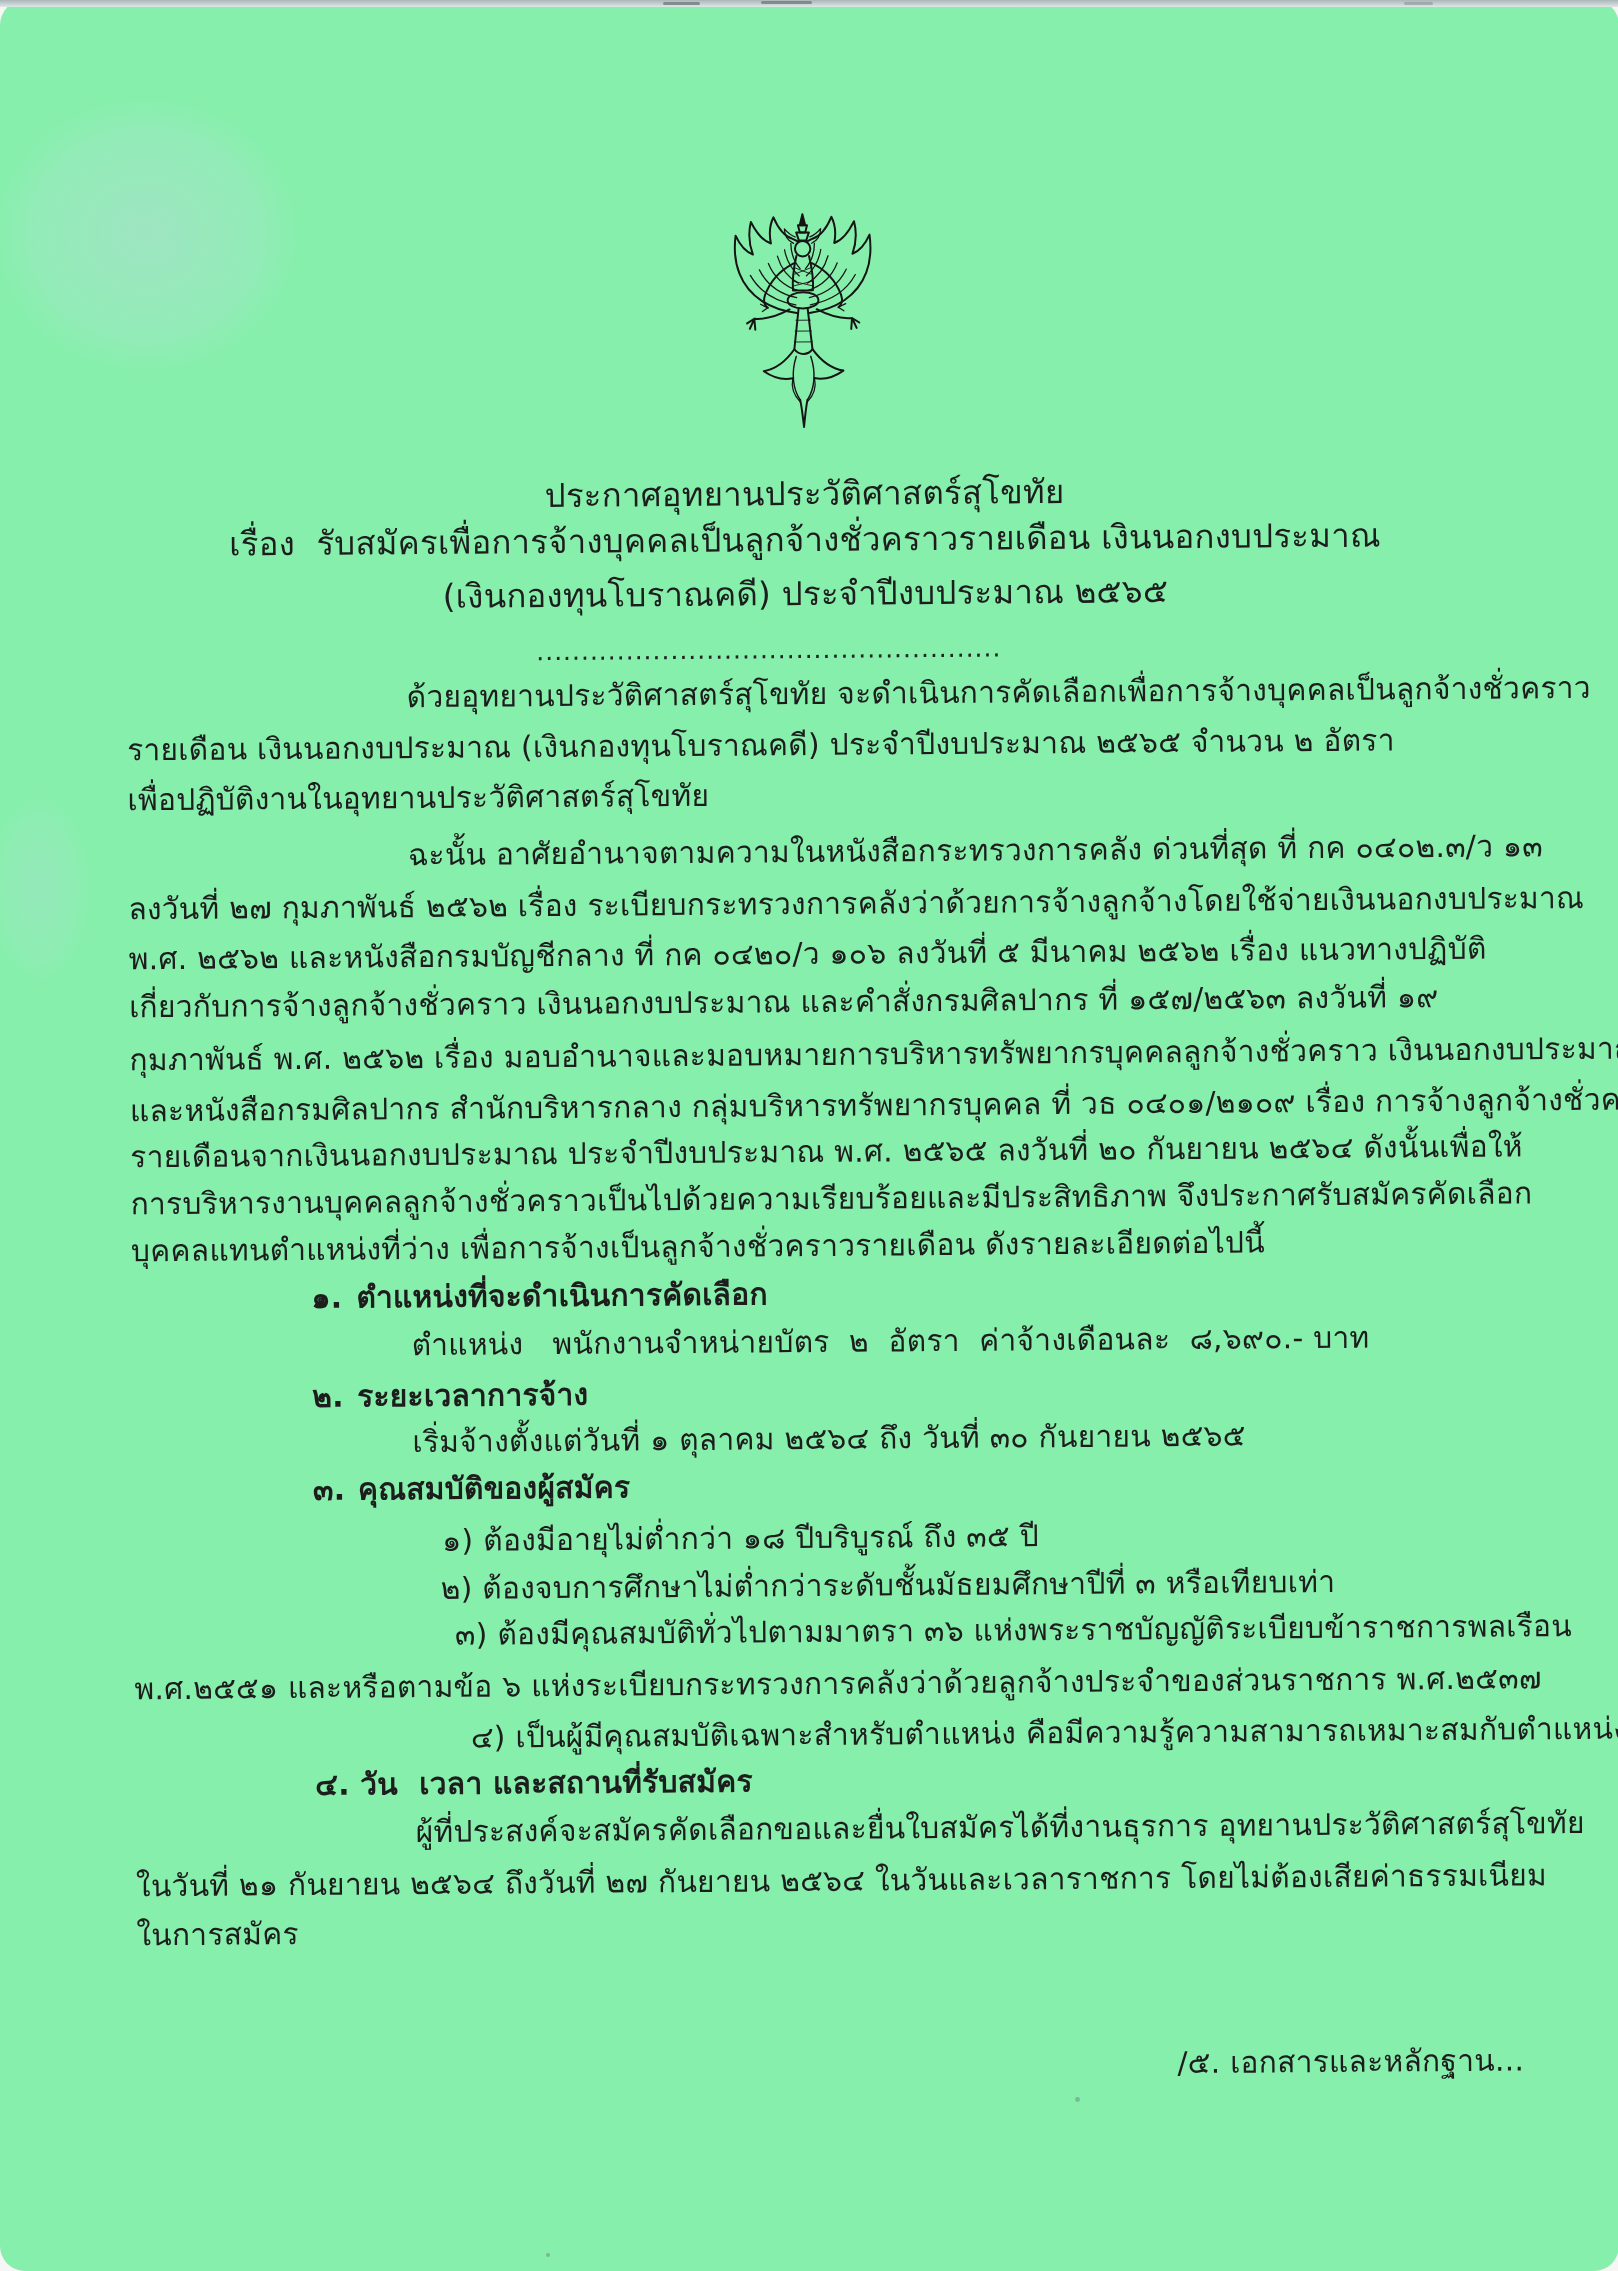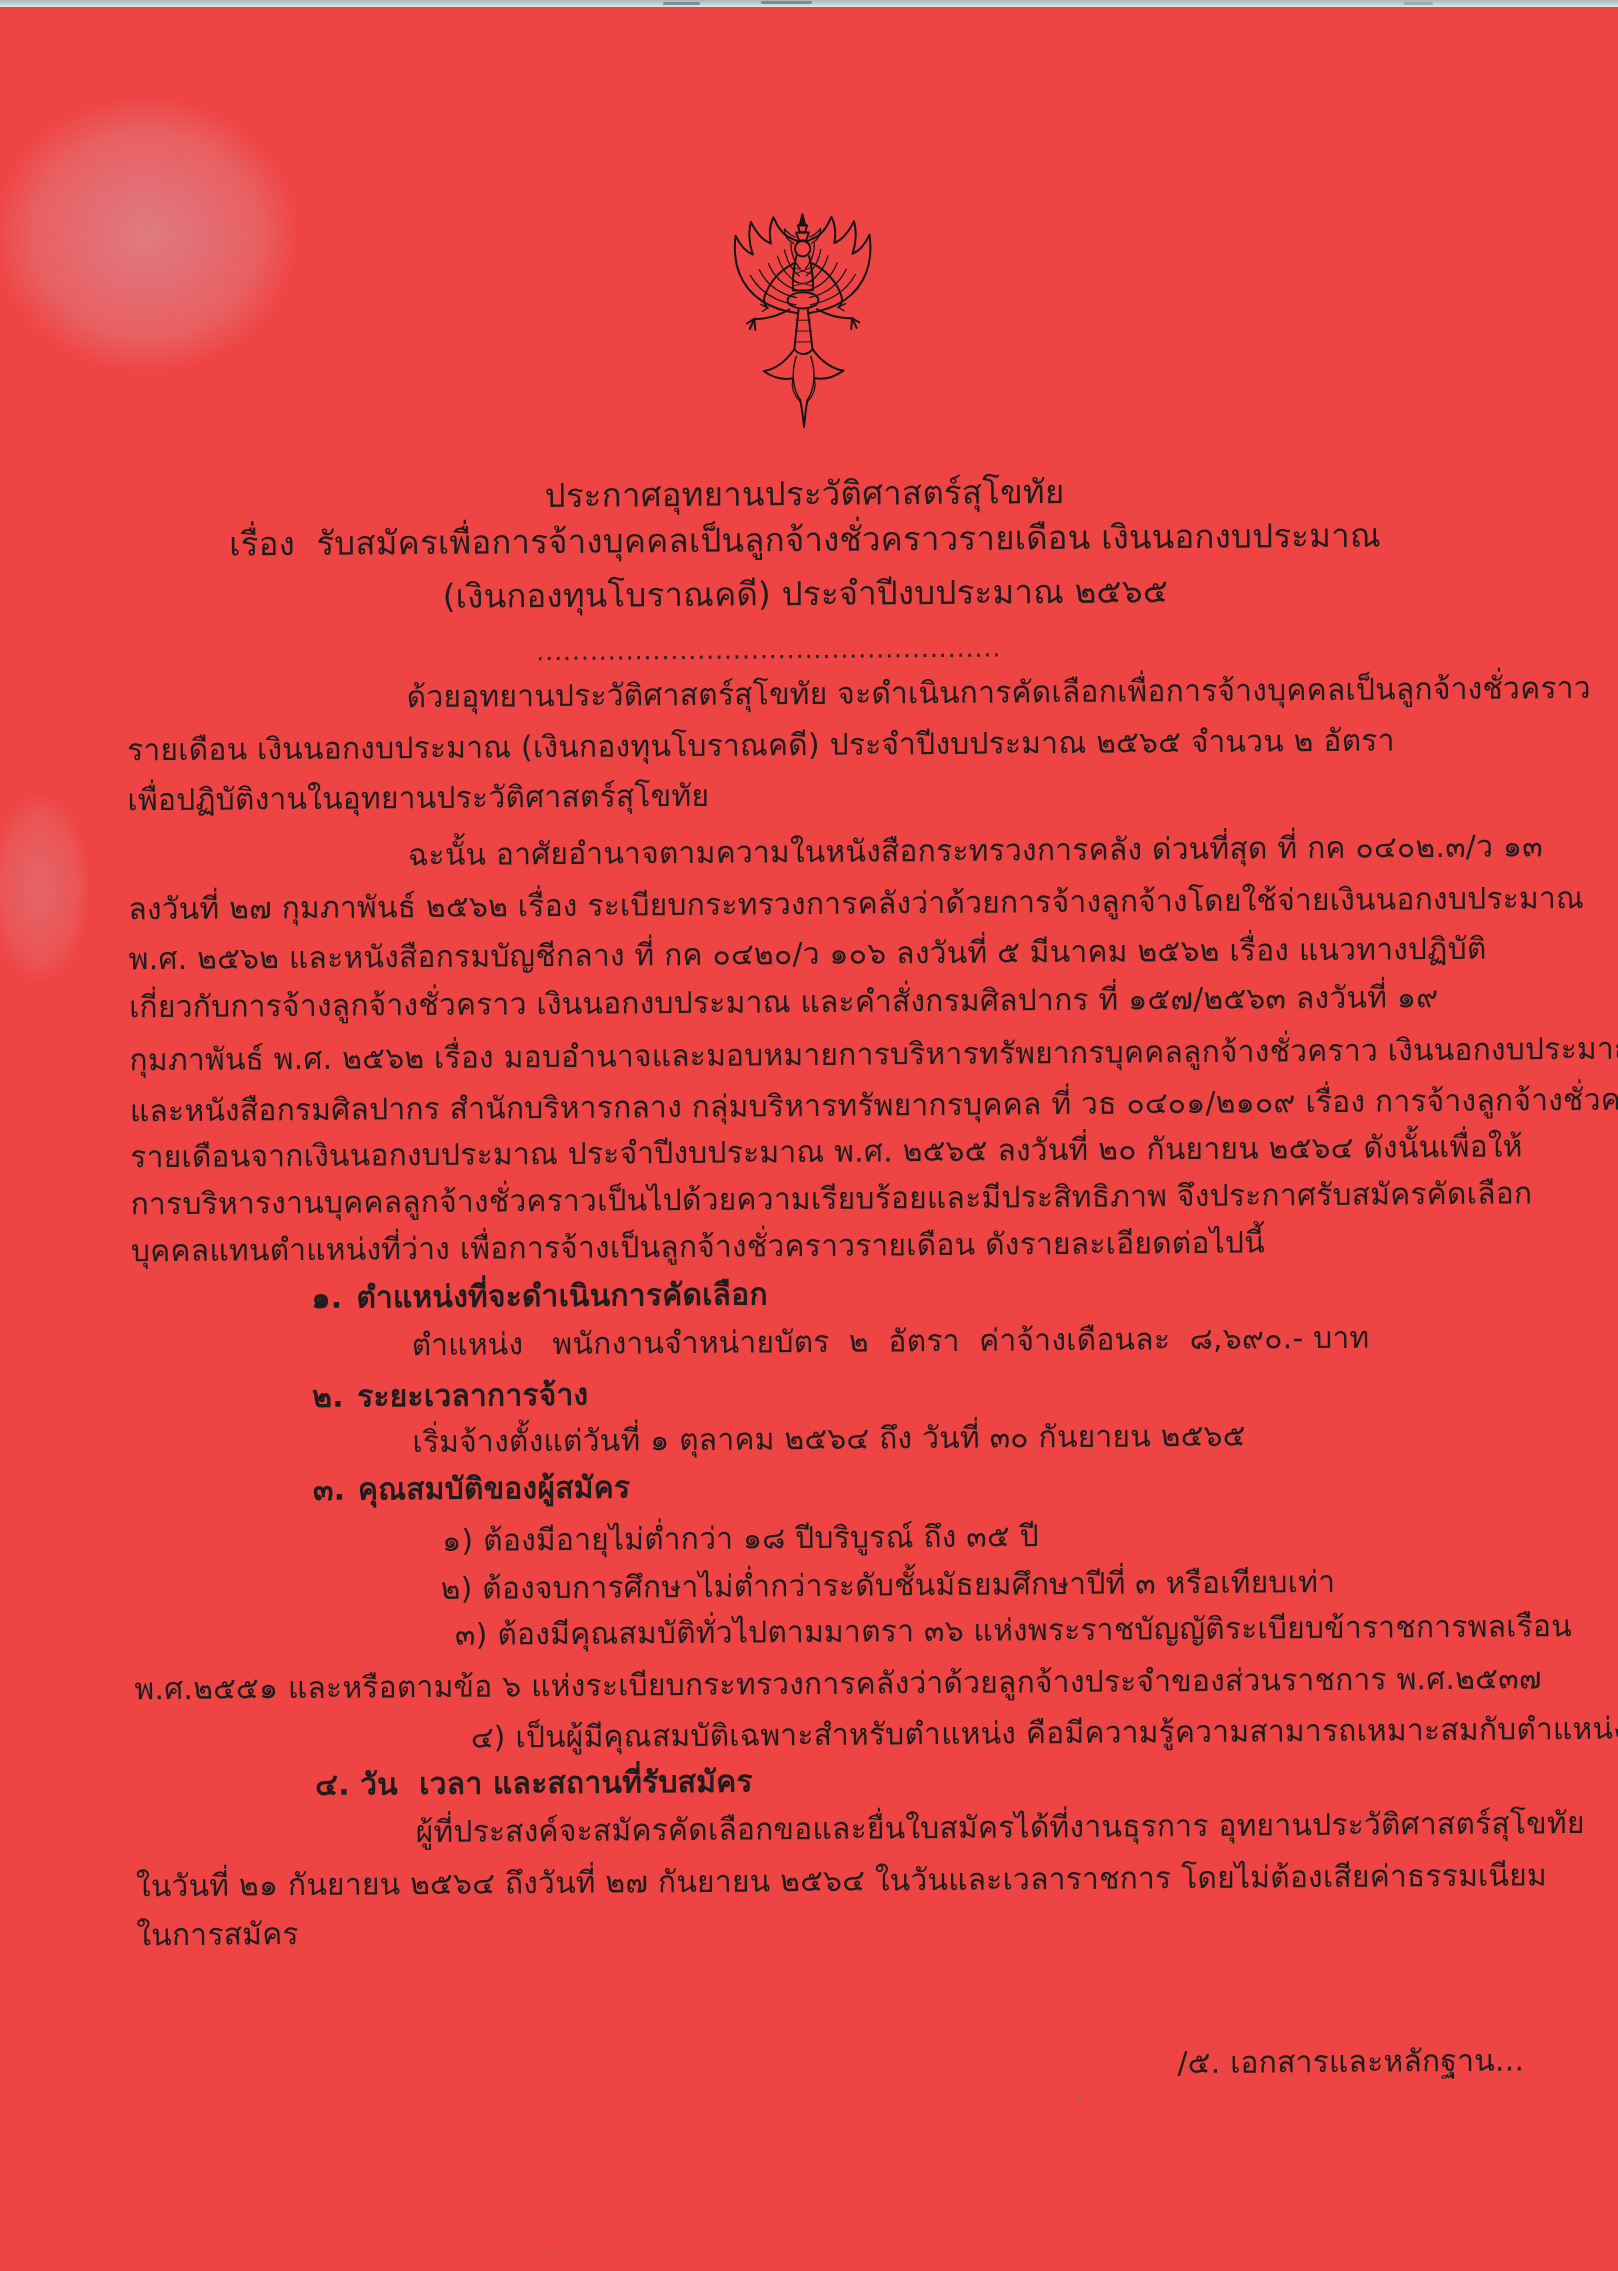--- a/index.html
+++ b/index.html
@@ -2,21 +2,21 @@
 <html><head>
 <meta charset="utf-8">
 <style>
   html,body{margin:0;padding:0;}
   body{
     width:1619px;height:2271px;position:relative;overflow:hidden;
     background:#f6f7f5;
     font-family:"DejaVu Sans","Liberation Sans",sans-serif;
   }
   .page{
-    position:absolute;inset:0;background:#ef4444;color:#1c1c1c;
+    position:absolute;inset:0;background:#86efac;color:#1c1c1c;border-radius:25px;
   }
   .tilt{position:absolute;inset:0;transform:rotate(-0.45deg);transform-origin:809px 1122px;}
   .line{
     position:absolute;font-size:30px;line-height:45px;white-space:pre;
     letter-spacing:0.2px;color:#1d1d1d;
   }
   .center{left:0;width:1619px;text-align:center;}
   .title{font-size:33px;}
   .dots{font-size:25px;letter-spacing:1px;color:#222;}
   .bold{font-weight:bold;}

